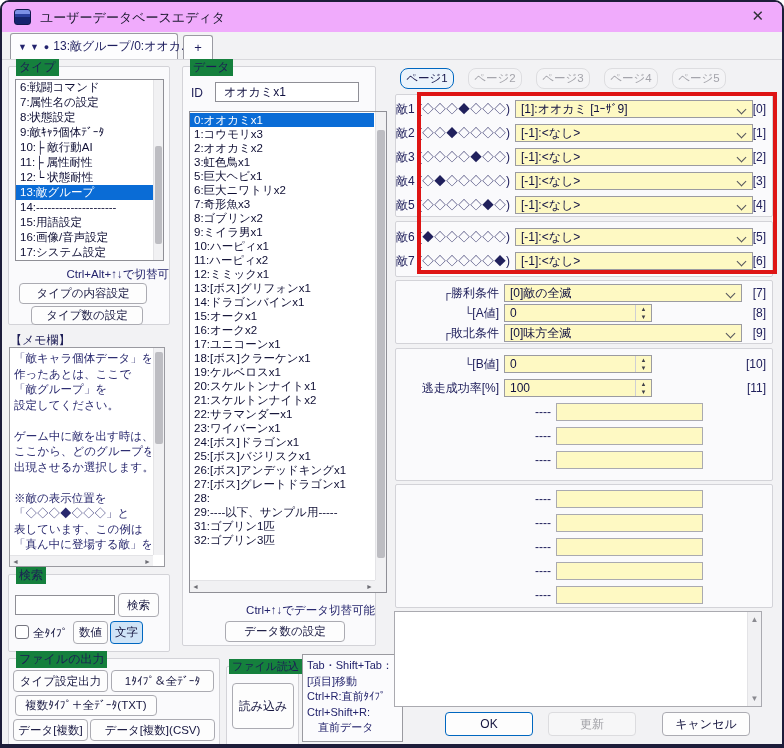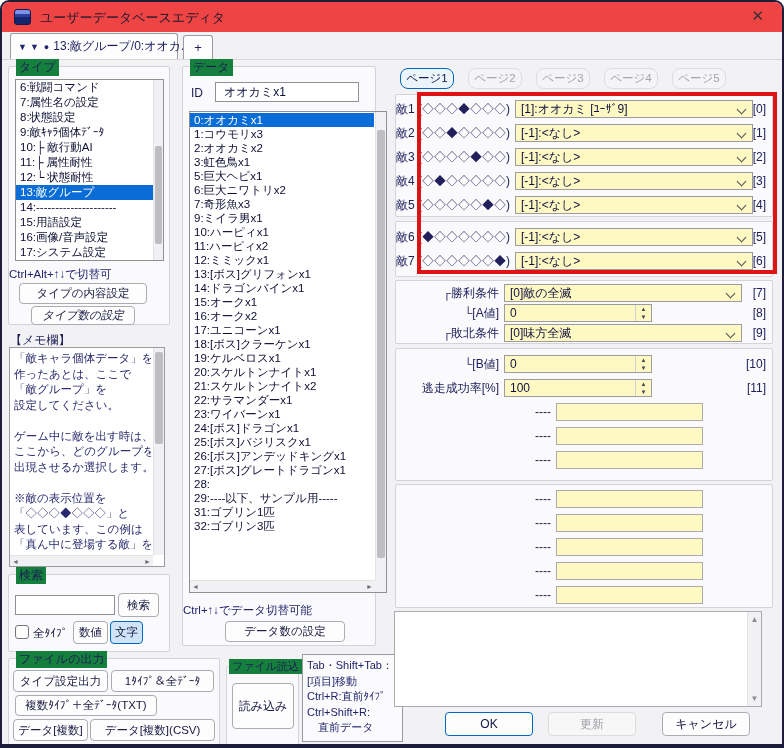--- a/index.html
+++ b/index.html
@@ -1,20 +1,20 @@
 <!DOCTYPE html>
 <html><head>
 <meta charset="utf-8">
 <style>
   html,body{margin:0;padding:0;background:#ffffff;font-family:"Liberation Sans",sans-serif;}
   *{box-sizing:border-box;}
   .window{position:relative;width:784px;height:748px;background:#f2f2f4;
     border:2px solid #1d1d3a;border-bottom:4px solid #1d1d3a;border-radius:9px 9px 0 0;overflow:hidden;}
   
-  .titlebar{position:absolute;left:0;top:0;right:0;height:30px;background:#ef4444;}
+  .titlebar{position:absolute;left:0;top:0;right:0;height:30px;background:#f0abfc;}
   .app-icon{position:absolute;left:12px;top:7px;width:17px;height:16px;border-radius:3px;
     background:linear-gradient(#7c90e6 0 4px,#2b3f9e 4px 7px,#15246e 7px 100%);border:1px solid #10194d;}
   .wtitle{position:absolute;left:38px;top:7px;font-size:13px;color:#17172c;}
   .close{position:absolute;right:18px;top:5px;font-size:15px;color:#303038;cursor:default;}
   
   .tab{position:absolute;top:31px;height:26px;background:#fdfdfe;border:1px solid #9a9aa2;border-bottom:none;
     border-radius:3px 3px 0 0;font-size:12px;color:#1d1d5e;display:flex;align-items:center;padding:0 7px;white-space:nowrap;}
   .tab.doc{left:8px;width:168px;}
   .tab.add{left:181px;width:30px;height:24px;top:33px;justify-content:center;color:#1d1d5e;font-size:13px;}
   .tab .tri{font-size:9px;margin-right:3px;color:#23236e;}
@@ -26,21 +26,21 @@
   
   .btn{position:absolute;background:#fdfdfd;border:1px solid #ababb2;border-radius:4px;font-size:11.5px;color:#15153f;
     display:flex;align-items:center;justify-content:center;white-space:nowrap;cursor:default;}
   .btn.blue{border:1.5px solid #0067c0;}
   .btn.toggled{background:#cfe4f7;border:1.5px solid #0067c0;}
   .btn.disabled{color:#a0a0a6;border-color:#dcdcdf;background:#f7f7f8;}
   .inputbox{position:absolute;background:#fff;border:1px solid #8f8f96;font-size:12px;color:#101040;
     display:flex;align-items:center;padding:0 4px;white-space:nowrap;}
   .checkbox{position:absolute;width:14px;height:14px;border:1px solid #767680;border-radius:3px;background:#fff;}
   .cblabel{position:absolute;font-size:11.5px;color:#15153f;white-space:nowrap;}
-  .hint{position:absolute;font-size:11.5px;color:#23236c;text-align:left;white-space:nowrap;}
+  .hint{position:absolute;font-size:11.5px;color:#23236c;text-align:right;white-space:nowrap;}
   
   .listbox{position:absolute;background:#fff;border:1px solid #8f8f96;overflow:hidden;}
   .li{height:15px;line-height:15px;padding-left:4px;font-size:11.5px;color:#0d0d33;white-space:nowrap;}
   .li.sel{background:#0a6cd6;color:#fff;}
   .dlist .li{height:14px;line-height:14px;font-size:11.5px;}
   .vscroll{position:absolute;background:#f1f1f3;border-left:1px solid #e3e3e6;}
   .vthumb{position:absolute;left:1px;right:1px;background:#bdbdc2;border-radius:2px;}
   .hscroll{position:absolute;background:#f1f1f3;border-top:1px solid #e3e3e6;display:flex;align-items:center;justify-content:space-between;padding:0 2px;}
   .sarrow{font-size:7px;color:#6d6d74;line-height:1;}
   .corner{position:absolute;right:0;bottom:0;width:11px;height:12px;background:#f1f1f3;}
@@ -109,21 +109,21 @@
         <div class="li">11:├ 属性耐性</div>
         <div class="li">12:└ 状態耐性</div>
         <div class="li sel">13:敵グループ</div>
         <div class="li">14:---------------------</div>
         <div class="li">15:用語設定</div>
         <div class="li">16:画像/音声設定</div>
         <div class="li">17:システム設定</div>
       </div>
     <div class="hint" style="left:0;right:0;top:200px;">Ctrl+Alt+↑↓で切替可</div>
     <div class="btn" style="left:10px;top:216px;width:128px;height:21px;">タイプの内容設定</div>
-    <div class="btn" style="left:22px;top:239px;width:104px;height:19px;font-style:italic;">タイプ数の設定</div>
+    <div class="btn" style="left:22px;top:239px;width:112px;height:19px;">タイプ数の設定</div>
   </div>
 
   <div class="memo-label">【メモ欄】</div>
   <div class="memobox">
     <div class="memotext">
         <div class="memo-line">「敵キャラ個体データ」を</div>
         <div class="memo-line">作ったあとは、ここで</div>
         <div class="memo-line">「敵グループ」を</div>
         <div class="memo-line">設定してください。</div>
         <div class="memo-line">&nbsp;</div>
@@ -171,20 +171,21 @@
     <div class="inputbox" style="left:32px;top:15px;width:144px;height:20px;padding-left:8px;">オオカミx1</div>
     <div class="listbox dlist" style="left:6px;top:44px;width:198px;height:482px;">
       <div style="position:absolute;left:0;top:1px;right:12px;bottom:13px;overflow:hidden;">
           <div class="li sel">0:オオカミx1</div>
           <div class="li">1:コウモリx3</div>
           <div class="li">2:オオカミx2</div>
           <div class="li">3:虹色鳥x1</div>
           <div class="li">5:巨大ヘビx1</div>
           <div class="li">6:巨大ニワトリx2</div>
           <div class="li">7:奇形魚x3</div>
+          <div class="li">8:ゴブリンx2</div>
           <div class="li">9:ミイラ男x1</div>
           <div class="li">10:ハーピィx1</div>
           <div class="li">11:ハーピィx2</div>
           <div class="li">12:ミミックx1</div>
           <div class="li">13:[ボス]グリフォンx1</div>
           <div class="li">14:ドラゴンバインx1</div>
           <div class="li">15:オークx1</div>
           <div class="li">16:オークx2</div>
           <div class="li">17:ユニコーンx1</div>
           <div class="li">18:[ボス]クラーケンx1</div>

